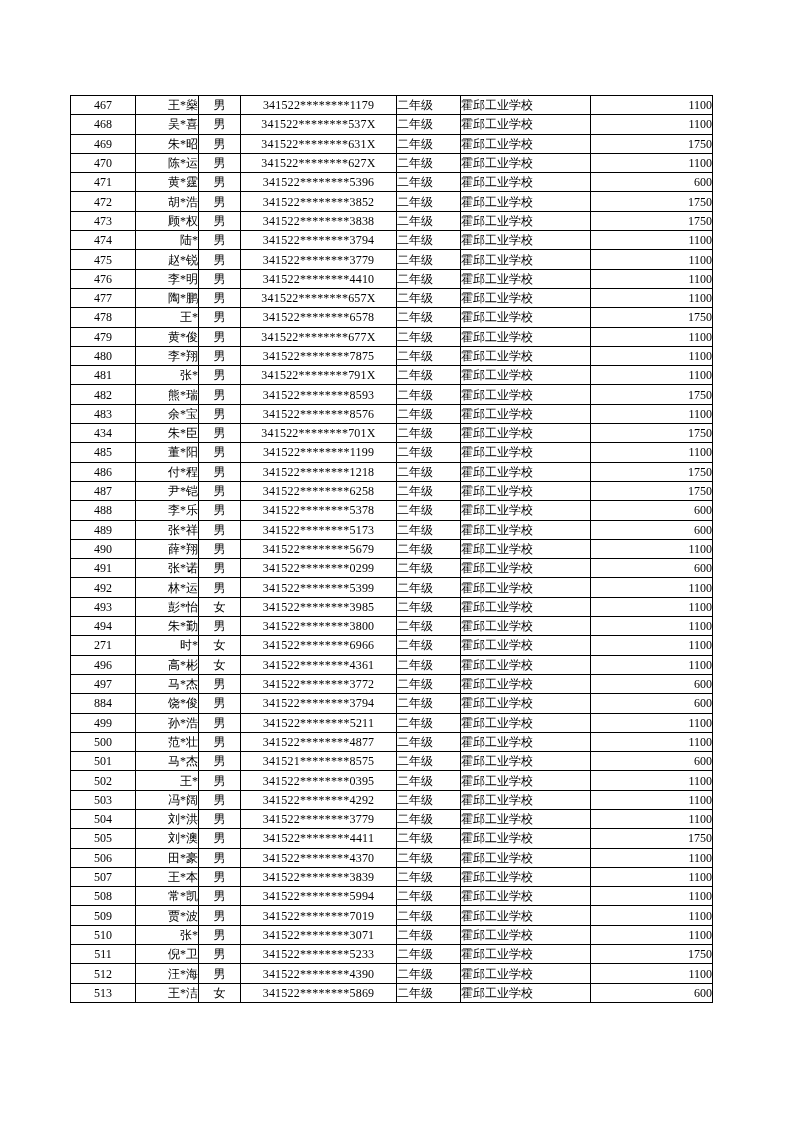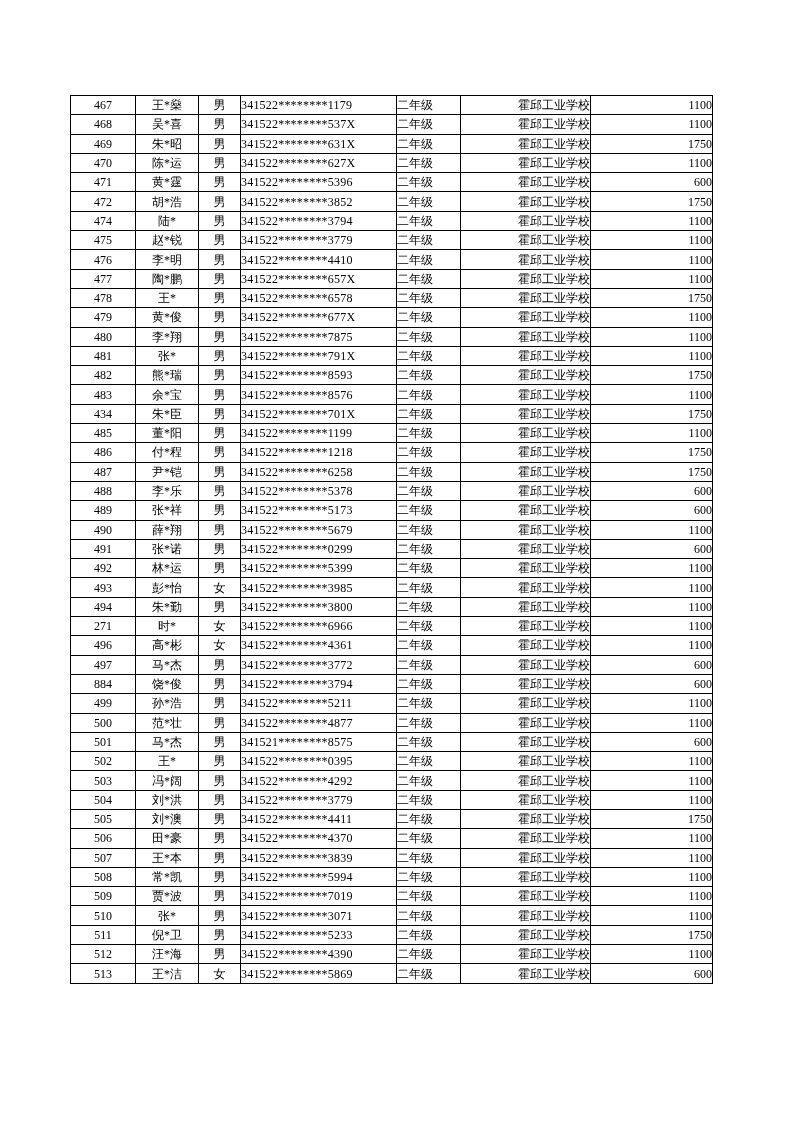--- a/index.html
+++ b/index.html
@@ -40,25 +40,25 @@
   }
   col.c-no     { width: 65px;  }
   col.c-name   { width: 63px;  }
   col.c-gender { width: 42px;  }
   col.c-id     { width: 156px; }
   col.c-grade  { width: 64px;  }
   col.c-school { width: 130px; }
   col.c-amount { width: 122px; }
 
   td.cell-no      { text-align: center; }
-  td.cell-name    { text-align: center; padding-left: 2px; }
+  td.cell-name    { text-align: right; padding-left: 2px; }
   td.cell-gender  { text-align: center; }
-  td.cell-id      { text-align: left; padding-left: 2px; letter-spacing: 0.2px; }
+  td.cell-id      { text-align: center; padding-left: 2px; letter-spacing: 0.2px; }
   td.cell-grade   { text-align: left; }
-  td.cell-school  { text-align: right; }
+  td.cell-school  { text-align: left; }
   td.cell-amount  { text-align: right; }
 </style>
 </head>
 <body>
 
 <div class="sheet">
   <table class="records">
     <colgroup>
       <col class="c-no">
       <col class="c-name">
@@ -117,20 +117,29 @@
         <tr>
           <td class="cell-no">472</td>
           <td class="cell-name">胡*浩</td>
           <td class="cell-gender">男</td>
           <td class="cell-id">341522********3852</td>
           <td class="cell-grade">二年级</td>
           <td class="cell-school">霍邱工业学校</td>
           <td class="cell-amount">1750</td>
         </tr>
         <tr>
+          <td class="cell-no">473</td>
+          <td class="cell-name">顾*权</td>
+          <td class="cell-gender">男</td>
+          <td class="cell-id">341522********3838</td>
+          <td class="cell-grade">二年级</td>
+          <td class="cell-school">霍邱工业学校</td>
+          <td class="cell-amount">1750</td>
+        </tr>
+        <tr>
           <td class="cell-no">474</td>
           <td class="cell-name">陆*</td>
           <td class="cell-gender">男</td>
           <td class="cell-id">341522********3794</td>
           <td class="cell-grade">二年级</td>
           <td class="cell-school">霍邱工业学校</td>
           <td class="cell-amount">1100</td>
         </tr>
         <tr>
           <td class="cell-no">475</td>

